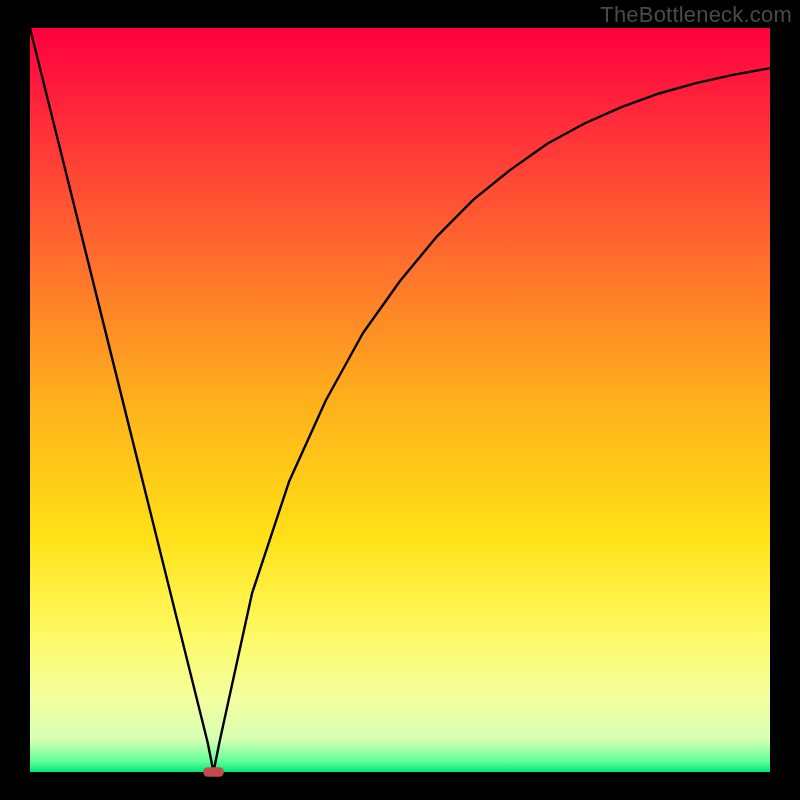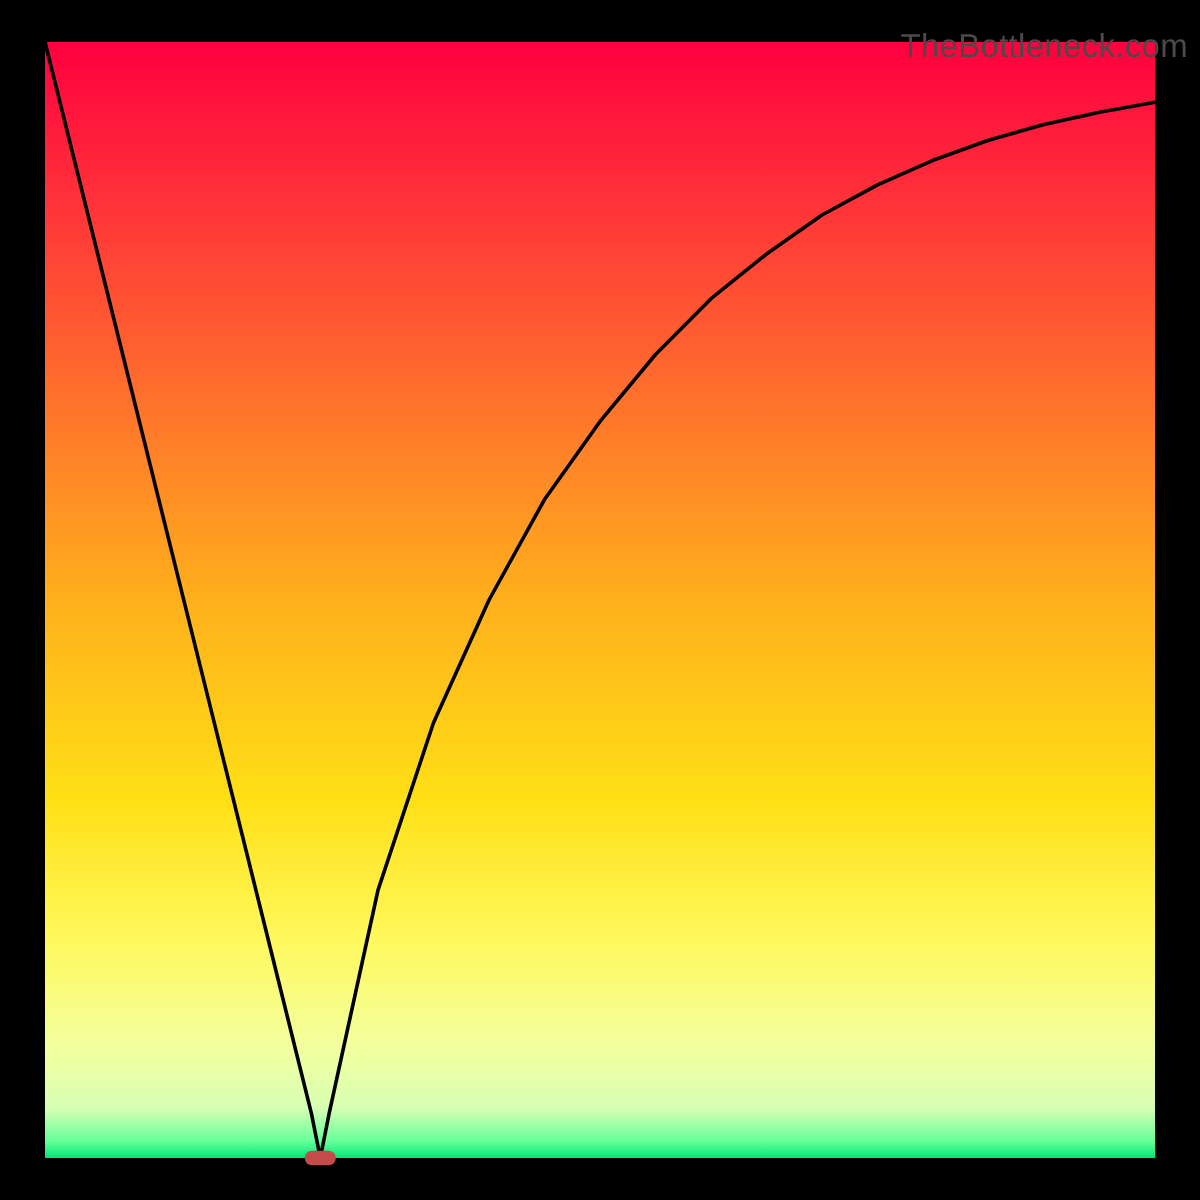--- a/index.html
+++ b/index.html
@@ -11,21 +11,21 @@
     font-family: Arial, Helvetica, sans-serif;
     overflow: hidden;
   }
   .stage {
     position: relative;
     width: 800px;
     height: 800px;
   }
   .watermark {
     position: absolute;
-    top: 18px;
+    top: 2px;
     right: 8px;
     color: #4a4a4a;
     font-size: 22px;
     font-weight: 500;
     letter-spacing: 0.2px;
     z-index: 5;
   }
   svg { display: block; }
 </style>
 </head>

